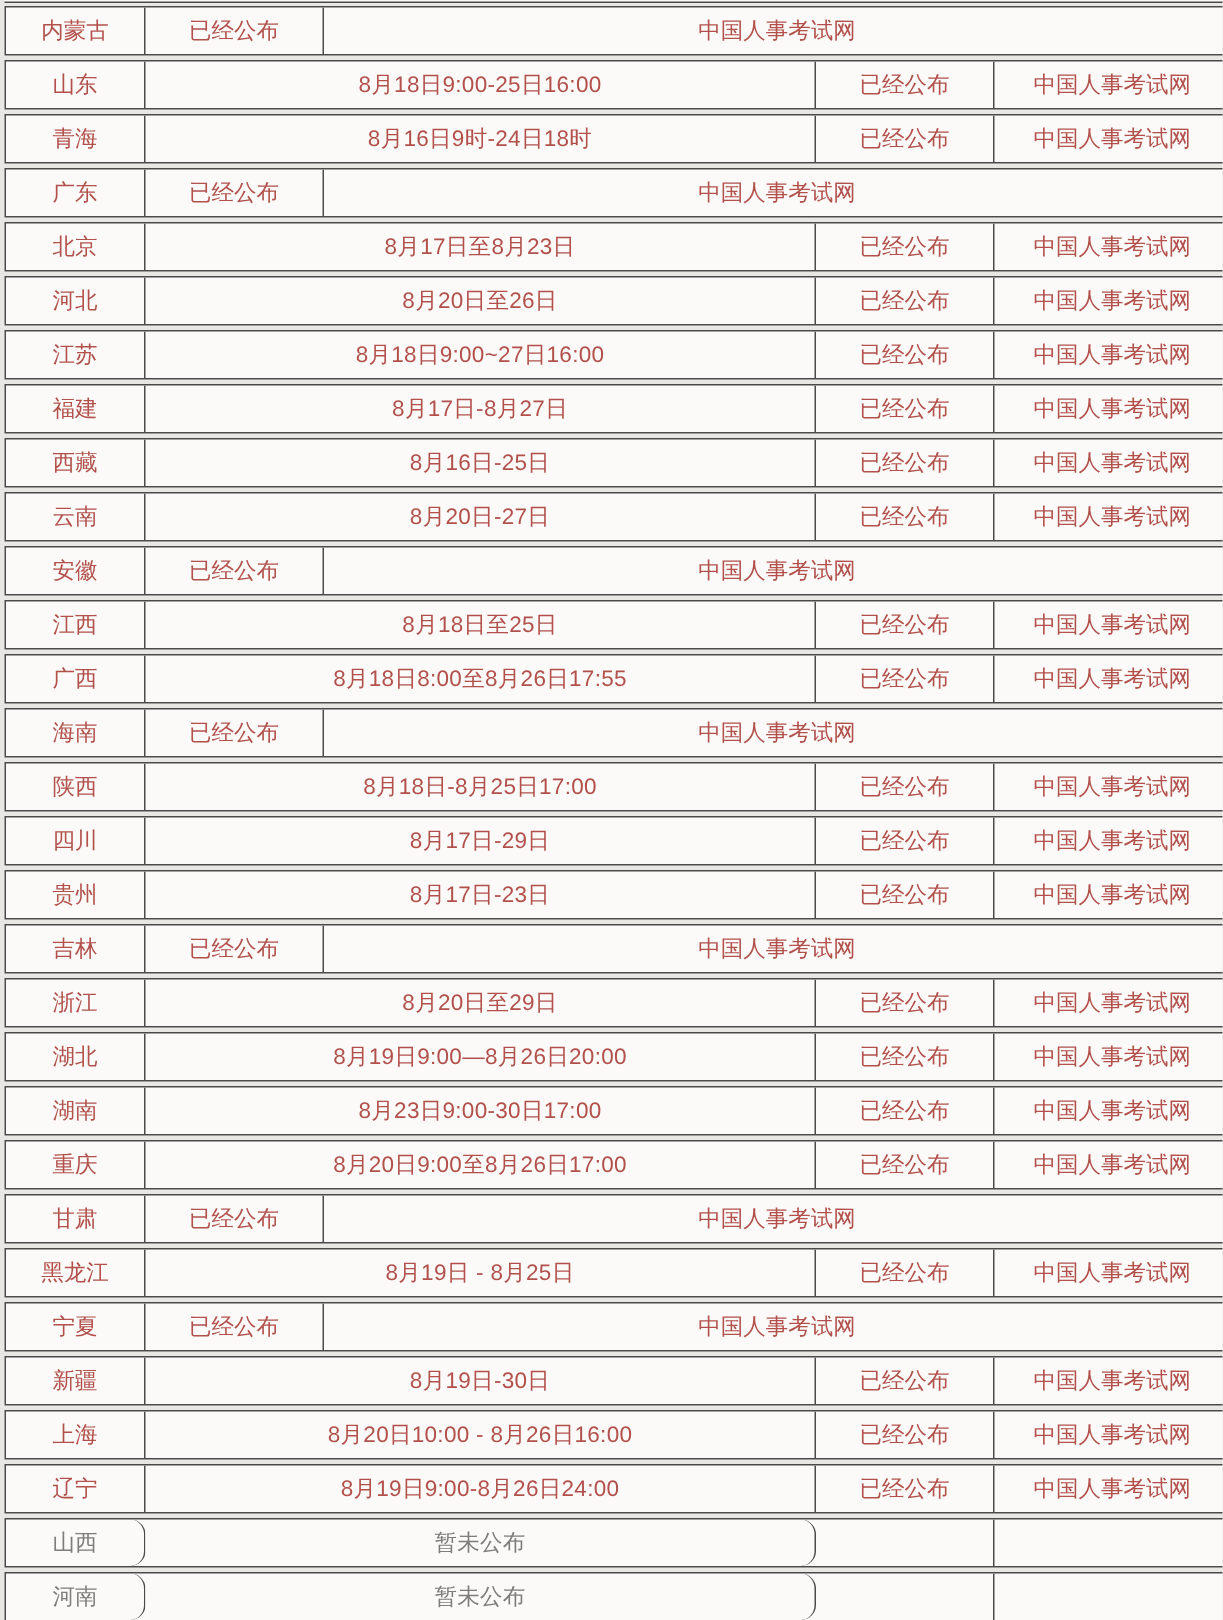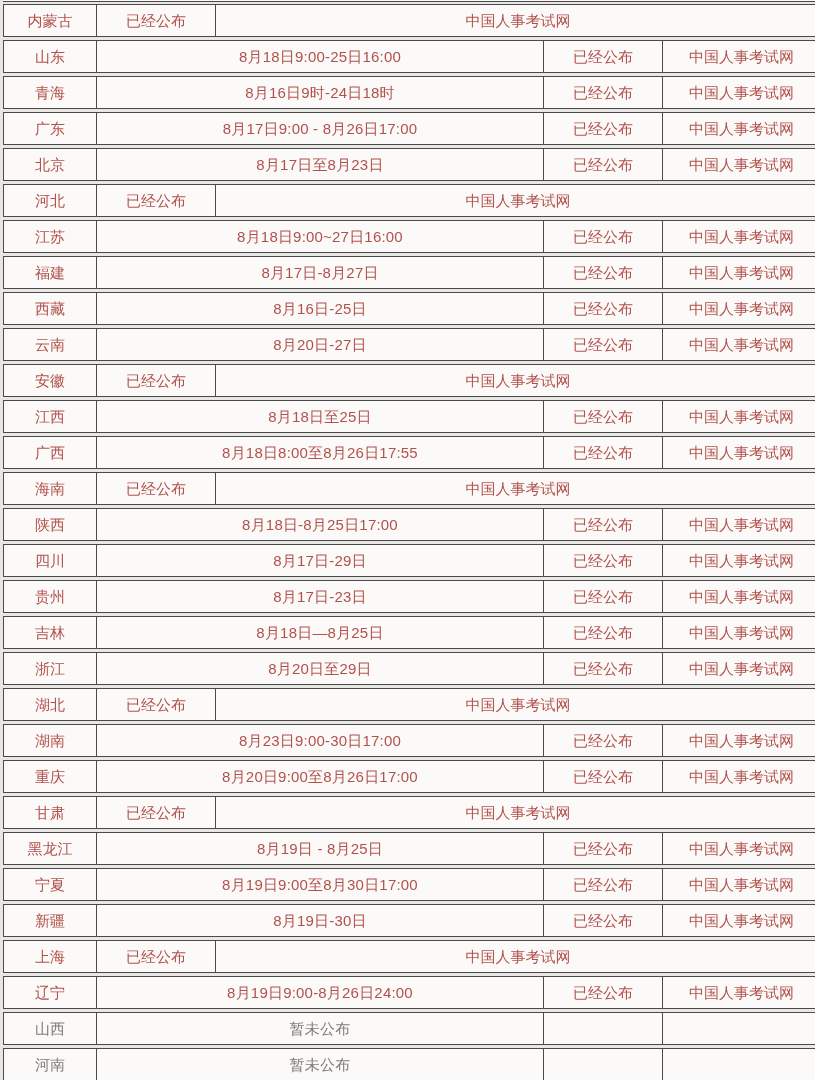--- a/index.html
+++ b/index.html
@@ -52,20 +52,21 @@
     overflow: hidden;
     white-space: nowrap;
   }
   .c-region { width: 93px; }
   .c-time   { width: 447px; letter-spacing: 0.2px; }
   .c-status { width: 119px; }
   .c-site   { flex: 1; border-right: none; }
   .row.pending .c-region,
   .row.pending .c-time {
     color: #7e7d7b;
+    border-radius: 10px;
   }
 </style>
 </head>
 <body>
 
 <div class="table-wrap">
   <div class="top-sliver"></div>
   <div class="rows" id="rows">
       <div class="row">
     <div class="cell c-region">内蒙古</div>
@@ -79,32 +80,32 @@
     <div class="cell c-site">中国人事考试网</div>
   </div>
       <div class="row">
     <div class="cell c-region">青海</div>
     <div class="cell c-time">8月16日9时-24日18时</div>
     <div class="cell c-status">已经公布</div>
     <div class="cell c-site">中国人事考试网</div>
   </div>
       <div class="row">
     <div class="cell c-region">广东</div>
-    <div class="cell c-time">8月17日9:00 - 8月26日17:00</div>
     <div class="cell c-status">已经公布</div>
     <div class="cell c-site">中国人事考试网</div>
   </div>
       <div class="row">
     <div class="cell c-region">北京</div>
     <div class="cell c-time">8月17日至8月23日</div>
     <div class="cell c-status">已经公布</div>
     <div class="cell c-site">中国人事考试网</div>
   </div>
       <div class="row">
     <div class="cell c-region">河北</div>
+    <div class="cell c-time">8月20日至26日</div>
     <div class="cell c-status">已经公布</div>
     <div class="cell c-site">中国人事考试网</div>
   </div>
       <div class="row">
     <div class="cell c-region">江苏</div>
     <div class="cell c-time">8月18日9:00~27日16:00</div>
     <div class="cell c-status">已经公布</div>
     <div class="cell c-site">中国人事考试网</div>
   </div>
       <div class="row">
@@ -160,32 +161,32 @@
     <div class="cell c-site">中国人事考试网</div>
   </div>
       <div class="row">
     <div class="cell c-region">贵州</div>
     <div class="cell c-time">8月17日-23日</div>
     <div class="cell c-status">已经公布</div>
     <div class="cell c-site">中国人事考试网</div>
   </div>
       <div class="row">
     <div class="cell c-region">吉林</div>
-    <div class="cell c-time">8月18日—8月25日</div>
     <div class="cell c-status">已经公布</div>
     <div class="cell c-site">中国人事考试网</div>
   </div>
       <div class="row">
     <div class="cell c-region">浙江</div>
     <div class="cell c-time">8月20日至29日</div>
     <div class="cell c-status">已经公布</div>
     <div class="cell c-site">中国人事考试网</div>
   </div>
       <div class="row">
     <div class="cell c-region">湖北</div>
+    <div class="cell c-time">8月19日9:00—8月26日20:00</div>
     <div class="cell c-status">已经公布</div>
     <div class="cell c-site">中国人事考试网</div>
   </div>
       <div class="row">
     <div class="cell c-region">湖南</div>
     <div class="cell c-time">8月23日9:00-30日17:00</div>
     <div class="cell c-status">已经公布</div>
     <div class="cell c-site">中国人事考试网</div>
   </div>
       <div class="row">
@@ -200,32 +201,32 @@
     <div class="cell c-site">中国人事考试网</div>
   </div>
       <div class="row">
     <div class="cell c-region">黑龙江</div>
     <div class="cell c-time">8月19日 - 8月25日</div>
     <div class="cell c-status">已经公布</div>
     <div class="cell c-site">中国人事考试网</div>
   </div>
       <div class="row">
     <div class="cell c-region">宁夏</div>
-    <div class="cell c-time">8月19日9:00至8月30日17:00</div>
     <div class="cell c-status">已经公布</div>
     <div class="cell c-site">中国人事考试网</div>
   </div>
       <div class="row">
     <div class="cell c-region">新疆</div>
     <div class="cell c-time">8月19日-30日</div>
     <div class="cell c-status">已经公布</div>
     <div class="cell c-site">中国人事考试网</div>
   </div>
       <div class="row">
     <div class="cell c-region">上海</div>
+    <div class="cell c-time">8月20日10:00 - 8月26日16:00</div>
     <div class="cell c-status">已经公布</div>
     <div class="cell c-site">中国人事考试网</div>
   </div>
       <div class="row">
     <div class="cell c-region">辽宁</div>
     <div class="cell c-time">8月19日9:00-8月26日24:00</div>
     <div class="cell c-status">已经公布</div>
     <div class="cell c-site">中国人事考试网</div>
   </div>
       <div class="row pending">

